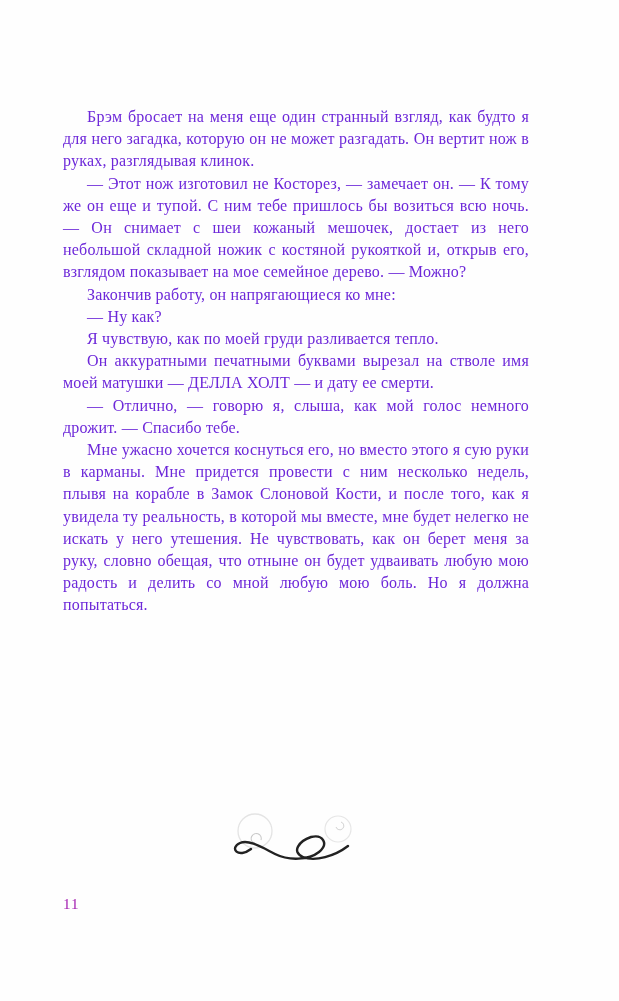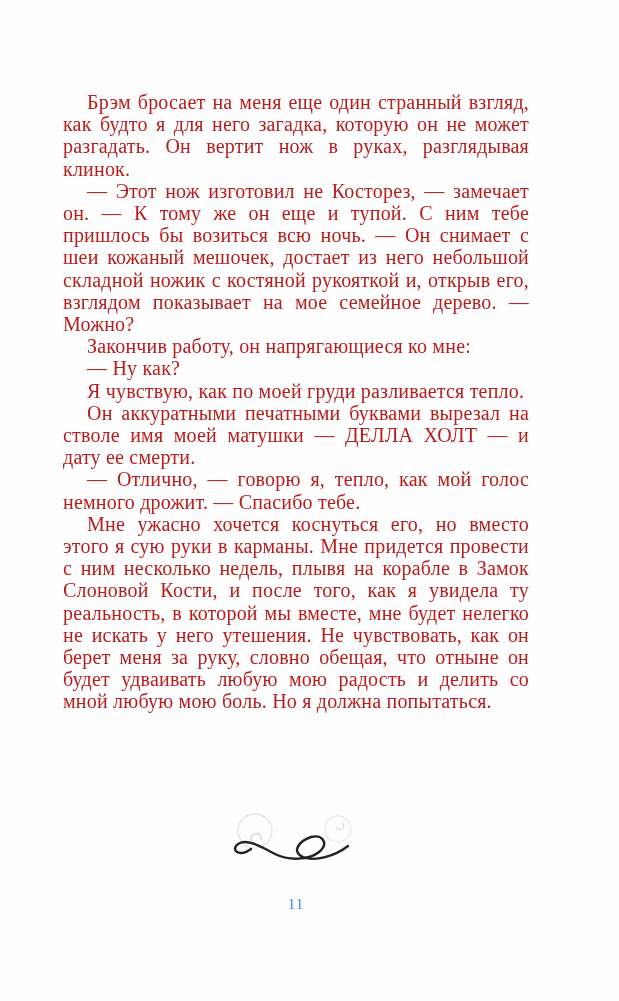--- a/index.html
+++ b/index.html
@@ -11,63 +11,62 @@
     position: relative;
     width: 619px;
     height: 1001px;
     background: #fefefe;
     overflow: hidden;
     font-family: "Liberation Serif", "DejaVu Serif", serif;
   }
   .text-block {
     position: absolute;
     left: 63px;
-    top: 91px;
+    top: 106px;
     width: 466px;
-    font-size: 20px;
+    font-size: 16px;
     line-height: 22.2px;
     letter-spacing: 0.2px;
-    color: #b91c1c;
+    color: #6d28d9;
     text-align: justify;
   }
   .text-block p {
     margin: 0;
     text-indent: 24px;
   }
   .ornament {
     position: absolute;
     left: 63px;
     top: 808px;
     width: 466px;
     text-align: center;
   }
   .page-number {
     position: absolute;
     left: 63px;
     top: 896px;
     width: 466px;
-    text-align: center;
     font-size: 15px;
-    color: #3b82f6;
+    color: #a21caf;
     letter-spacing: 1px;
   }
 </style>
 </head>
 <body>
 
 <div class="page">
 
   <div class="text-block">
     <p>Брэм бросает на меня еще один странный взгляд, как будто я для него загадка, которую он не может разгадать. Он вертит нож в руках, разглядывая клинок.</p>
     <p>— Этот нож изготовил не Косторез, — замечает он. — К тому же он еще и тупой. С ним тебе пришлось бы возиться всю ночь. — Он снимает с шеи кожаный мешочек, достает из него небольшой складной ножик с костяной рукояткой и, открыв его, взглядом показывает на мое семейное дерево. — Можно?</p>
     <p>Закончив работу, он напрягающиеся ко мне:</p>
     <p>— Ну как?</p>
     <p>Я чувствую, как по моей груди разливается тепло.</p>
     <p>Он аккуратными печатными буквами вырезал на стволе имя моей матушки — ДЕЛЛА ХОЛТ — и дату ее смерти.</p>
-    <p>— Отлично, — говорю я, тепло, как мой голос немного дрожит. — Спасибо тебе.</p>
+    <p>— Отлично, — говорю я, слыша, как мой голос немного дрожит. — Спасибо тебе.</p>
     <p>Мне ужасно хочется коснуться его, но вместо этого я сую руки в карманы. Мне придется провести с ним несколько недель, плывя на корабле в Замок Слоновой Кости, и после того, как я увидела ту реальность, в которой мы вместе, мне будет нелегко не искать у него утешения. Не чувствовать, как он берет меня за руку, словно обещая, что отныне он будет удваивать любую мою радость и делить со мной любую мою боль. Но я должна попытаться.</p>
   </div>
 
   <div class="ornament">
     <svg width="150" height="60" viewBox="0 0 150 60" aria-hidden="true">
       <circle cx="34" cy="23" r="17" stroke="#e4e4e4" fill="none" stroke-width="1.3"></circle>
       <circle cx="117" cy="21" r="13" stroke="#e6e6e6" fill="none" stroke-width="1.2"></circle>
       <path d="M40,32 a5,5 0 1,0 -7,3" stroke="#c9c9c9" fill="none" stroke-width="1.1"></path>
       <path d="M120,14 a4,4 0 1,1 -5,5" stroke="#d2d2d2" fill="none" stroke-width="1"></path>
       <path d="M30,41 C17,51 8,40 19,35 C28,31 42,40 54,46 C68,53 88,52 98,44 C108,36 102,26 90,29 C78,33 70,44 82,49 C94,54 114,48 127,38" stroke="#222222" stroke-width="2.4" fill="none" stroke-linecap="round"></path>

